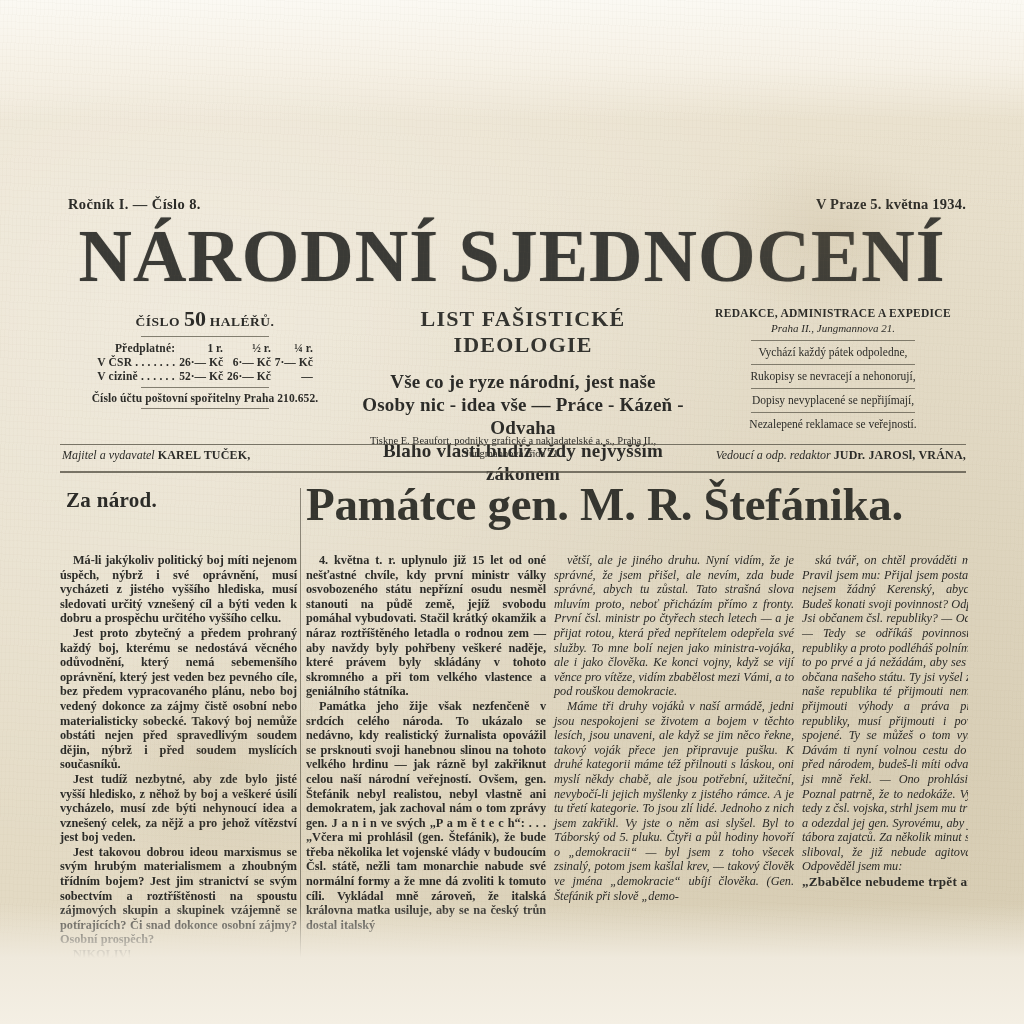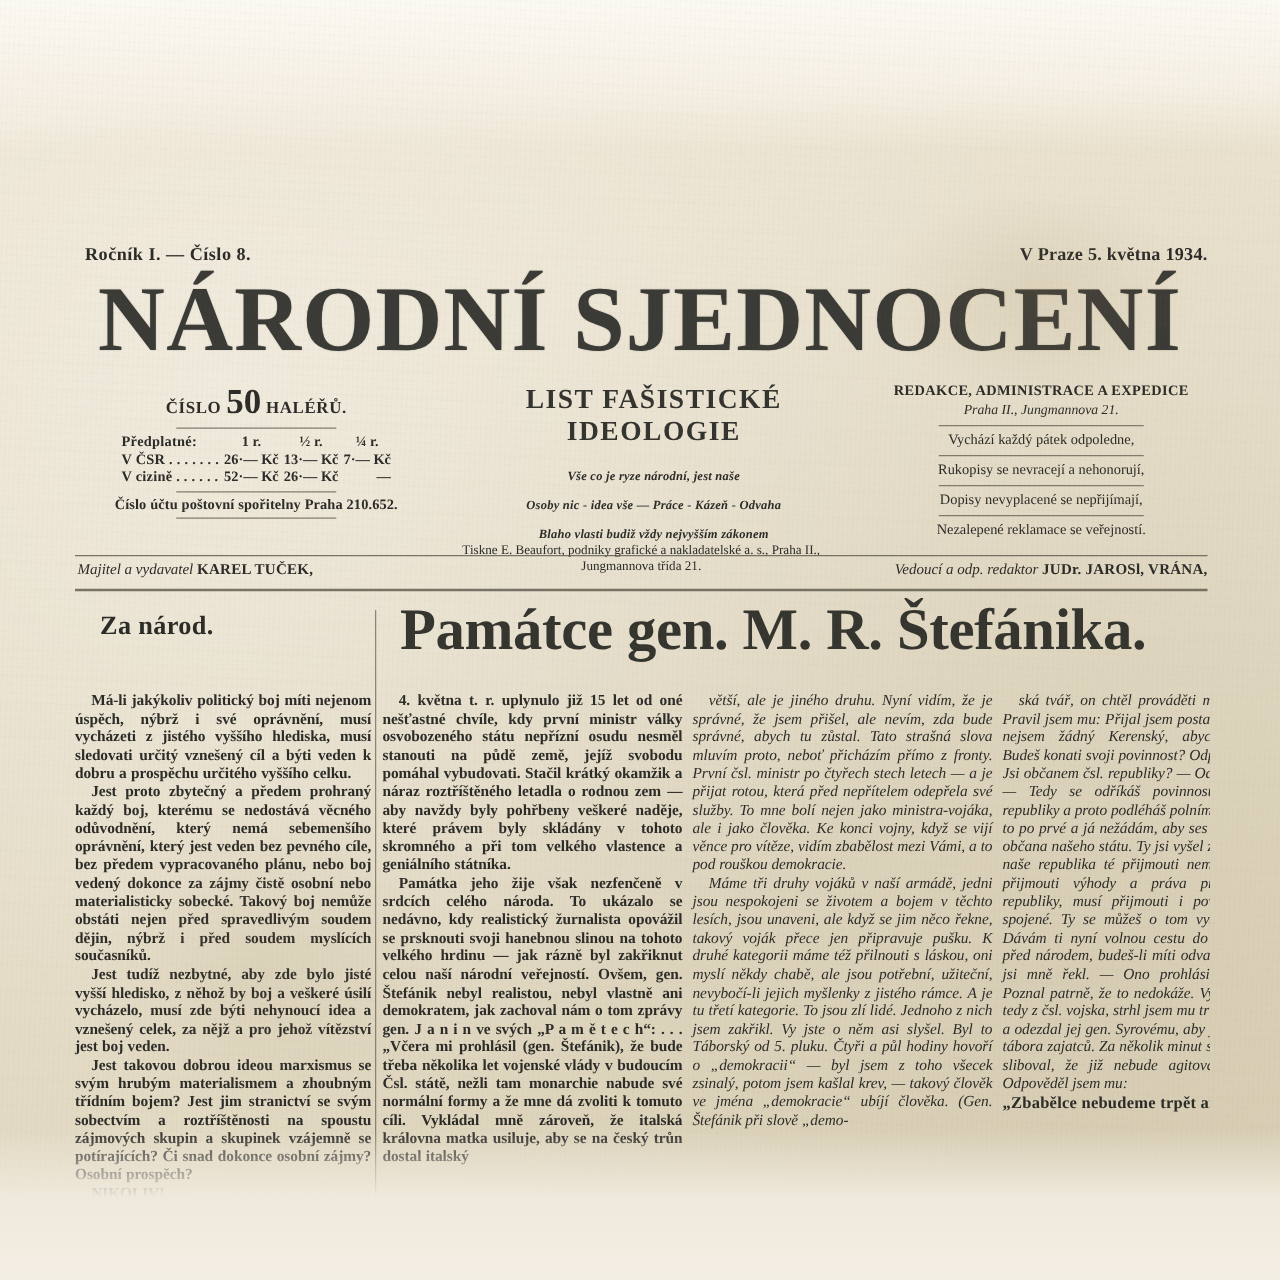--- a/index.html
+++ b/index.html
@@ -53,58 +53,58 @@
   }
 
   
   .hdr{position:absolute;top:306px;left:60px;width:906px;height:128px;}
   .hdr .col{position:absolute;top:0;}
   .hdr .cL{left:0;width:290px;text-align:center;}
   .hdr .cC{left:300px;width:326px;text-align:center;}
   .hdr .cR{left:640px;width:266px;text-align:center;}
 
   .price-head{font-size:13.5px;letter-spacing:.5px;font-weight:bold;}
-  .price-head .big{font-size:28px;font-weight:bold;letter-spacing:0;}
+  .price-head .big{font-size:22px;font-weight:bold;letter-spacing:0;}
   .rule{height:1px;background:#5d594c;margin:4px auto 4px;width:62%;opacity:.75;}
   .rule.short{width:44%;}
 
   table.subs{margin:0 auto;border-collapse:collapse;font-size:11.5px;}
   table.subs td{padding:0 2px;white-space:nowrap;line-height:14px;}
   table.subs td.lbl{text-align:left;font-weight:bold;letter-spacing:.2px;}
   table.subs td.per{text-align:center;font-weight:bold;}
   table.subs td.val{text-align:right;font-weight:bold;}
-  table.subs tr.head td{font-weight:bold;}
+  table.subs tr.head td{font-weight:bold;text-align:right;}
   .acct{font-size:11.5px;font-weight:bold;letter-spacing:.1px;}
   .stamps{font-size:11px;line-height:13.5px;font-weight:bold;margin-top:5px;}
 
   .subtitle{
     font-weight:bold;font-size:22px;letter-spacing:1.2px;line-height:26px;
     color:#33332f;
   }
-  .slogan{font-style:italic;font-weight:bold;font-size:10px;line-height:23px;letter-spacing:.2px;}
+  .slogan{font-weight:bold;font-size:19px;line-height:23px;letter-spacing:.2px;}
 
   .redakce-t{font-size:11.5px;font-weight:bold;letter-spacing:.3px;line-height:15px;}
   .redakce-a{font-size:11px;font-style:italic;line-height:15px;}
   .redakce-i{font-size:11.5px;line-height:15px;}
 
   
   .imprint{position:absolute;top:438px;left:60px;width:906px;height:26px;}
   .imprint .mid{position:absolute;left:50%;transform:translateX(-50%);top:-4px;width:330px;text-align:center;font-size:10.5px;line-height:13px;}
   .hrule{position:absolute;left:60px;width:906px;height:1px;background:#5a564a;opacity:.8;}
   .hrule.thick{height:2px;}
 
   .ownerline{position:absolute;top:448px;left:60px;width:906px;height:20px;}
   .ownerline .l{position:absolute;left:2px;top:0;font-size:12px;}
   .ownerline .r{position:absolute;right:0;top:0;font-size:12px;}
   .ownerline i{font-style:italic;}
   .ownerline b{font-weight:bold;font-style:normal;letter-spacing:.2px;}
 
   
   .art{position:absolute;top:484px;left:58px;width:910px;}
-  .head2{position:absolute;top:0;left:16px;width:910px;height:58px;}
+  .head2{position:absolute;top:0;left:2px;width:910px;height:58px;}
   .zanarod{
     position:absolute;left:6px;top:4px;font-weight:bold;font-size:21px;letter-spacing:.3px;
   }
   .bigheadline{
     position:absolute;left:246px;top:-8px;width:672px;
     font-weight:bold;font-size:47px;line-height:56px;letter-spacing:-.3px;
     white-space:nowrap;color:#35352f;
   }
   .vrule{position:absolute;width:1px;background:#6b6658;opacity:.75;}
 
@@ -148,21 +148,21 @@
         <tbody>
             <tr class="head">
           <td class="lbl">Předplatné:</td>
           <td class="per">1 r.</td>
           <td class="per">½ r.</td>
           <td class="per">¼ r.</td>
         </tr>
         <tr>
           <td class="lbl">V ČSR . . . . . . .</td>
           <td class="val">26·— Kč</td>
-          <td class="val">13·— Kč</td>
+          <td class="val">6·— Kč</td>
           <td class="val">7·— Kč</td>
         </tr>
         <tr>
           <td class="lbl">V cizině . . . . . .</td>
           <td class="val">52·— Kč</td>
           <td class="val">26·— Kč</td>
           <td class="val">—</td>
         </tr>
       </tbody>
         </table>

